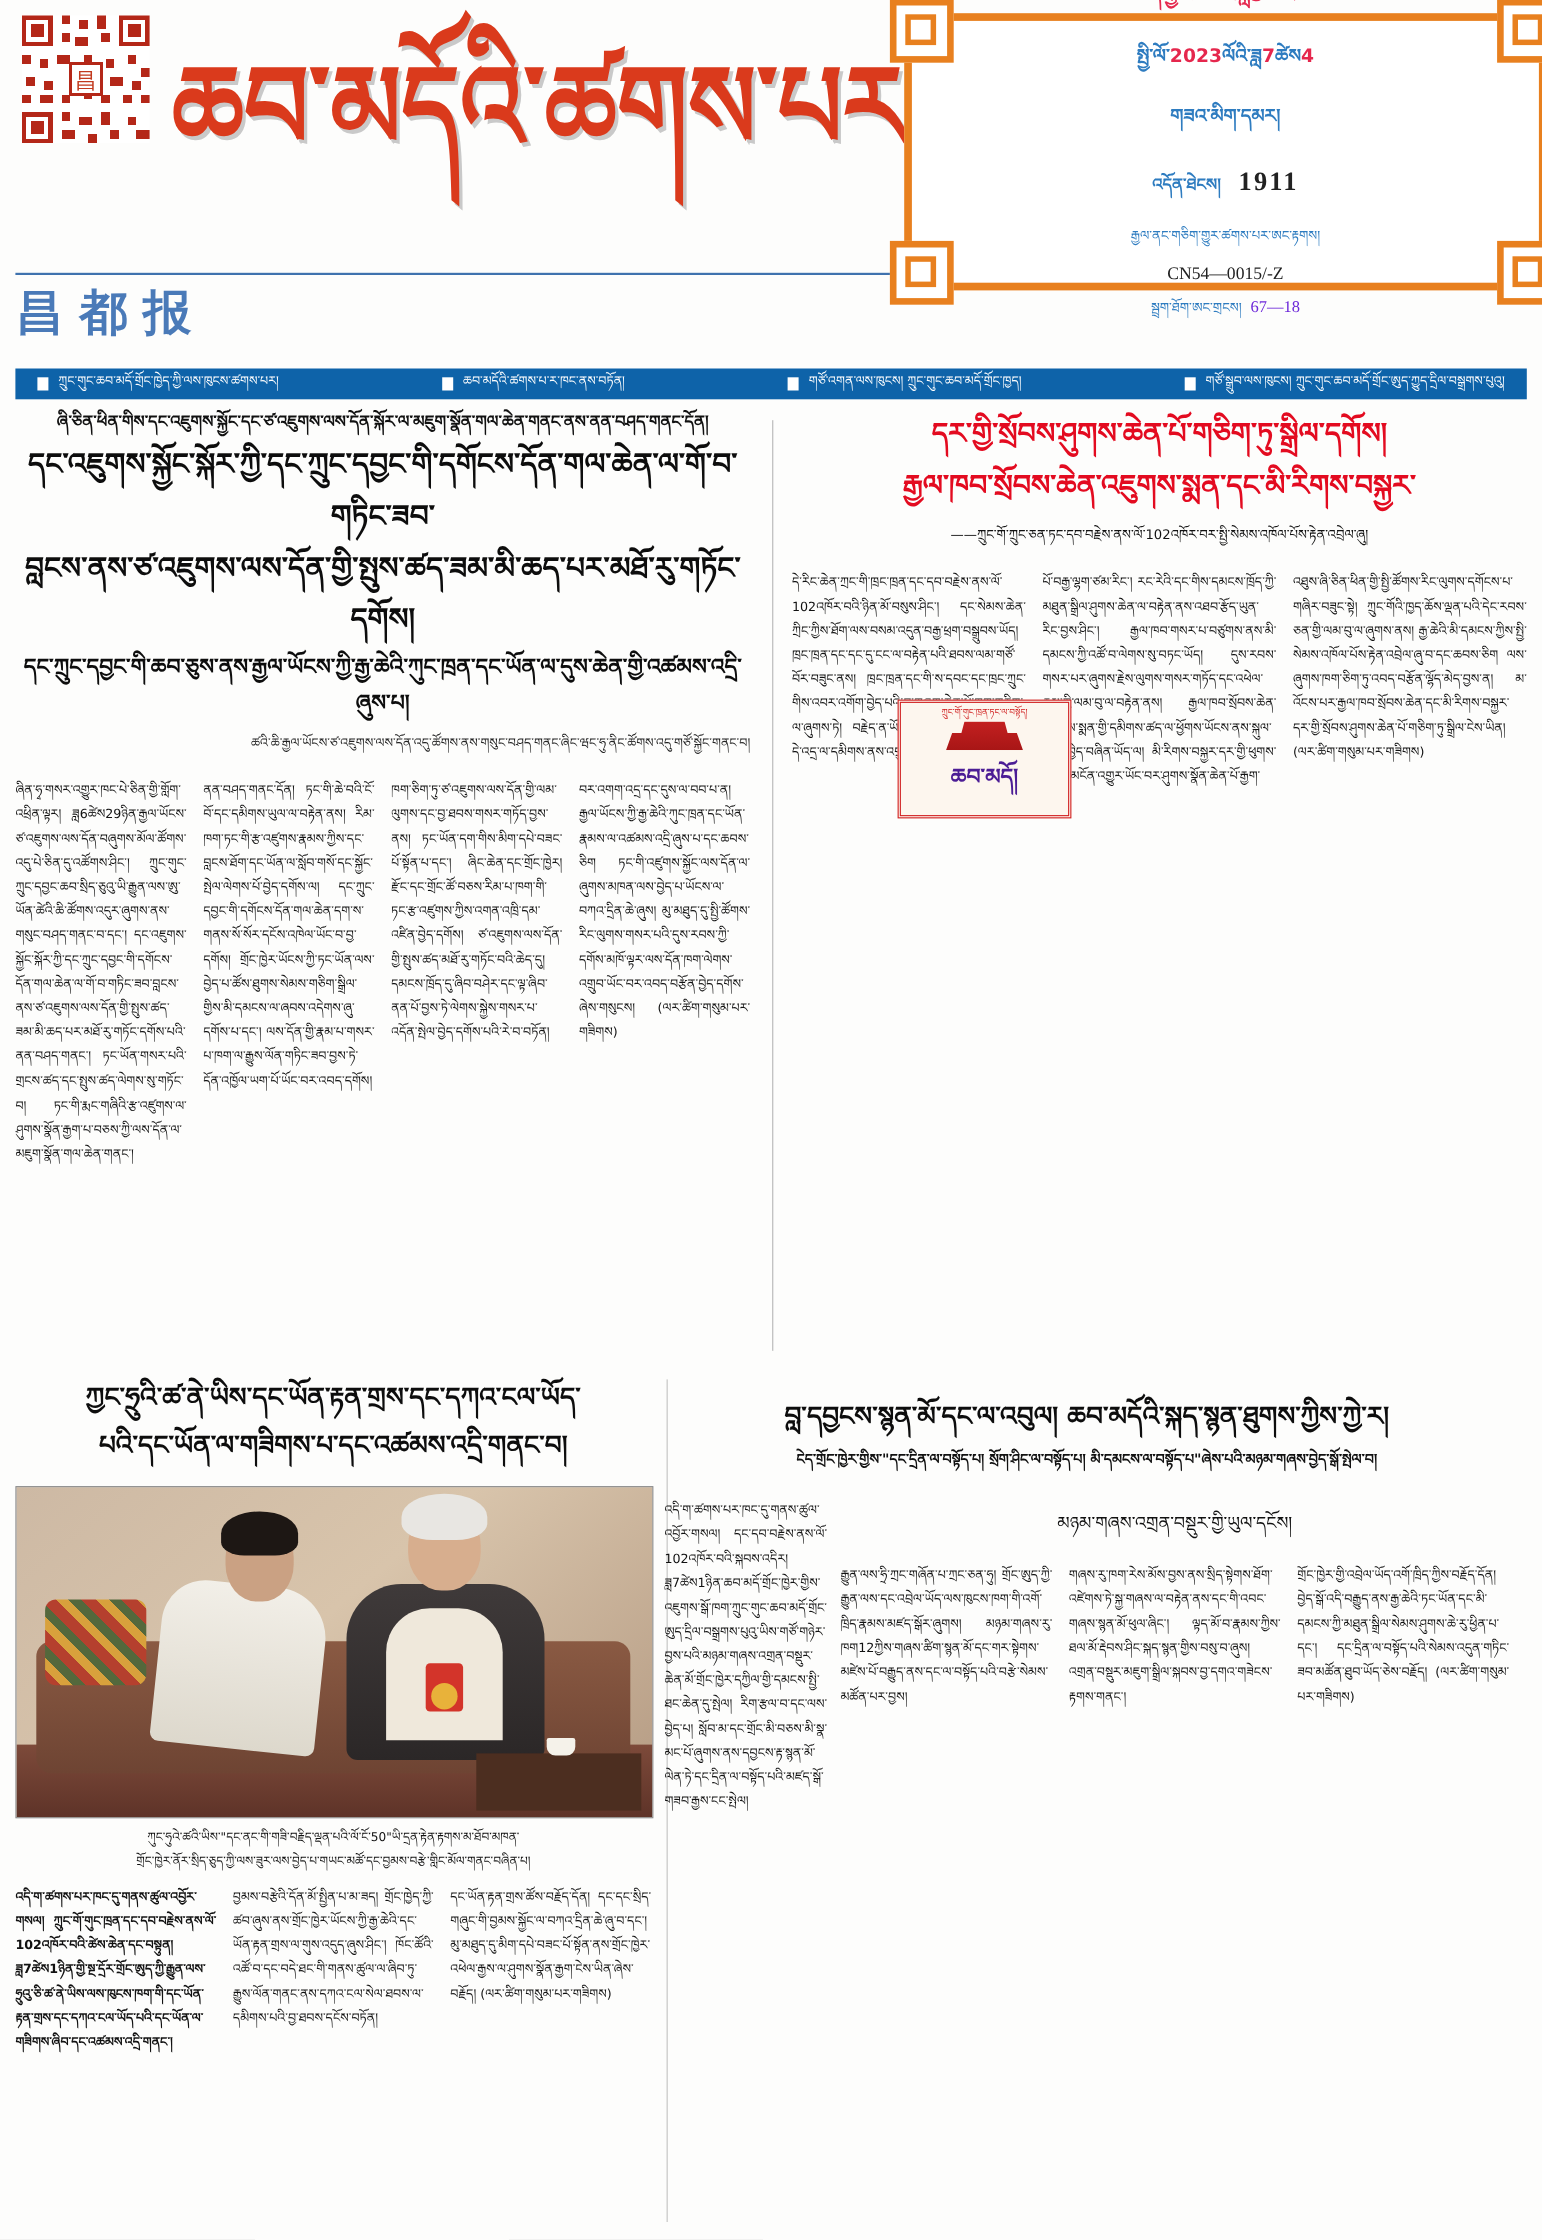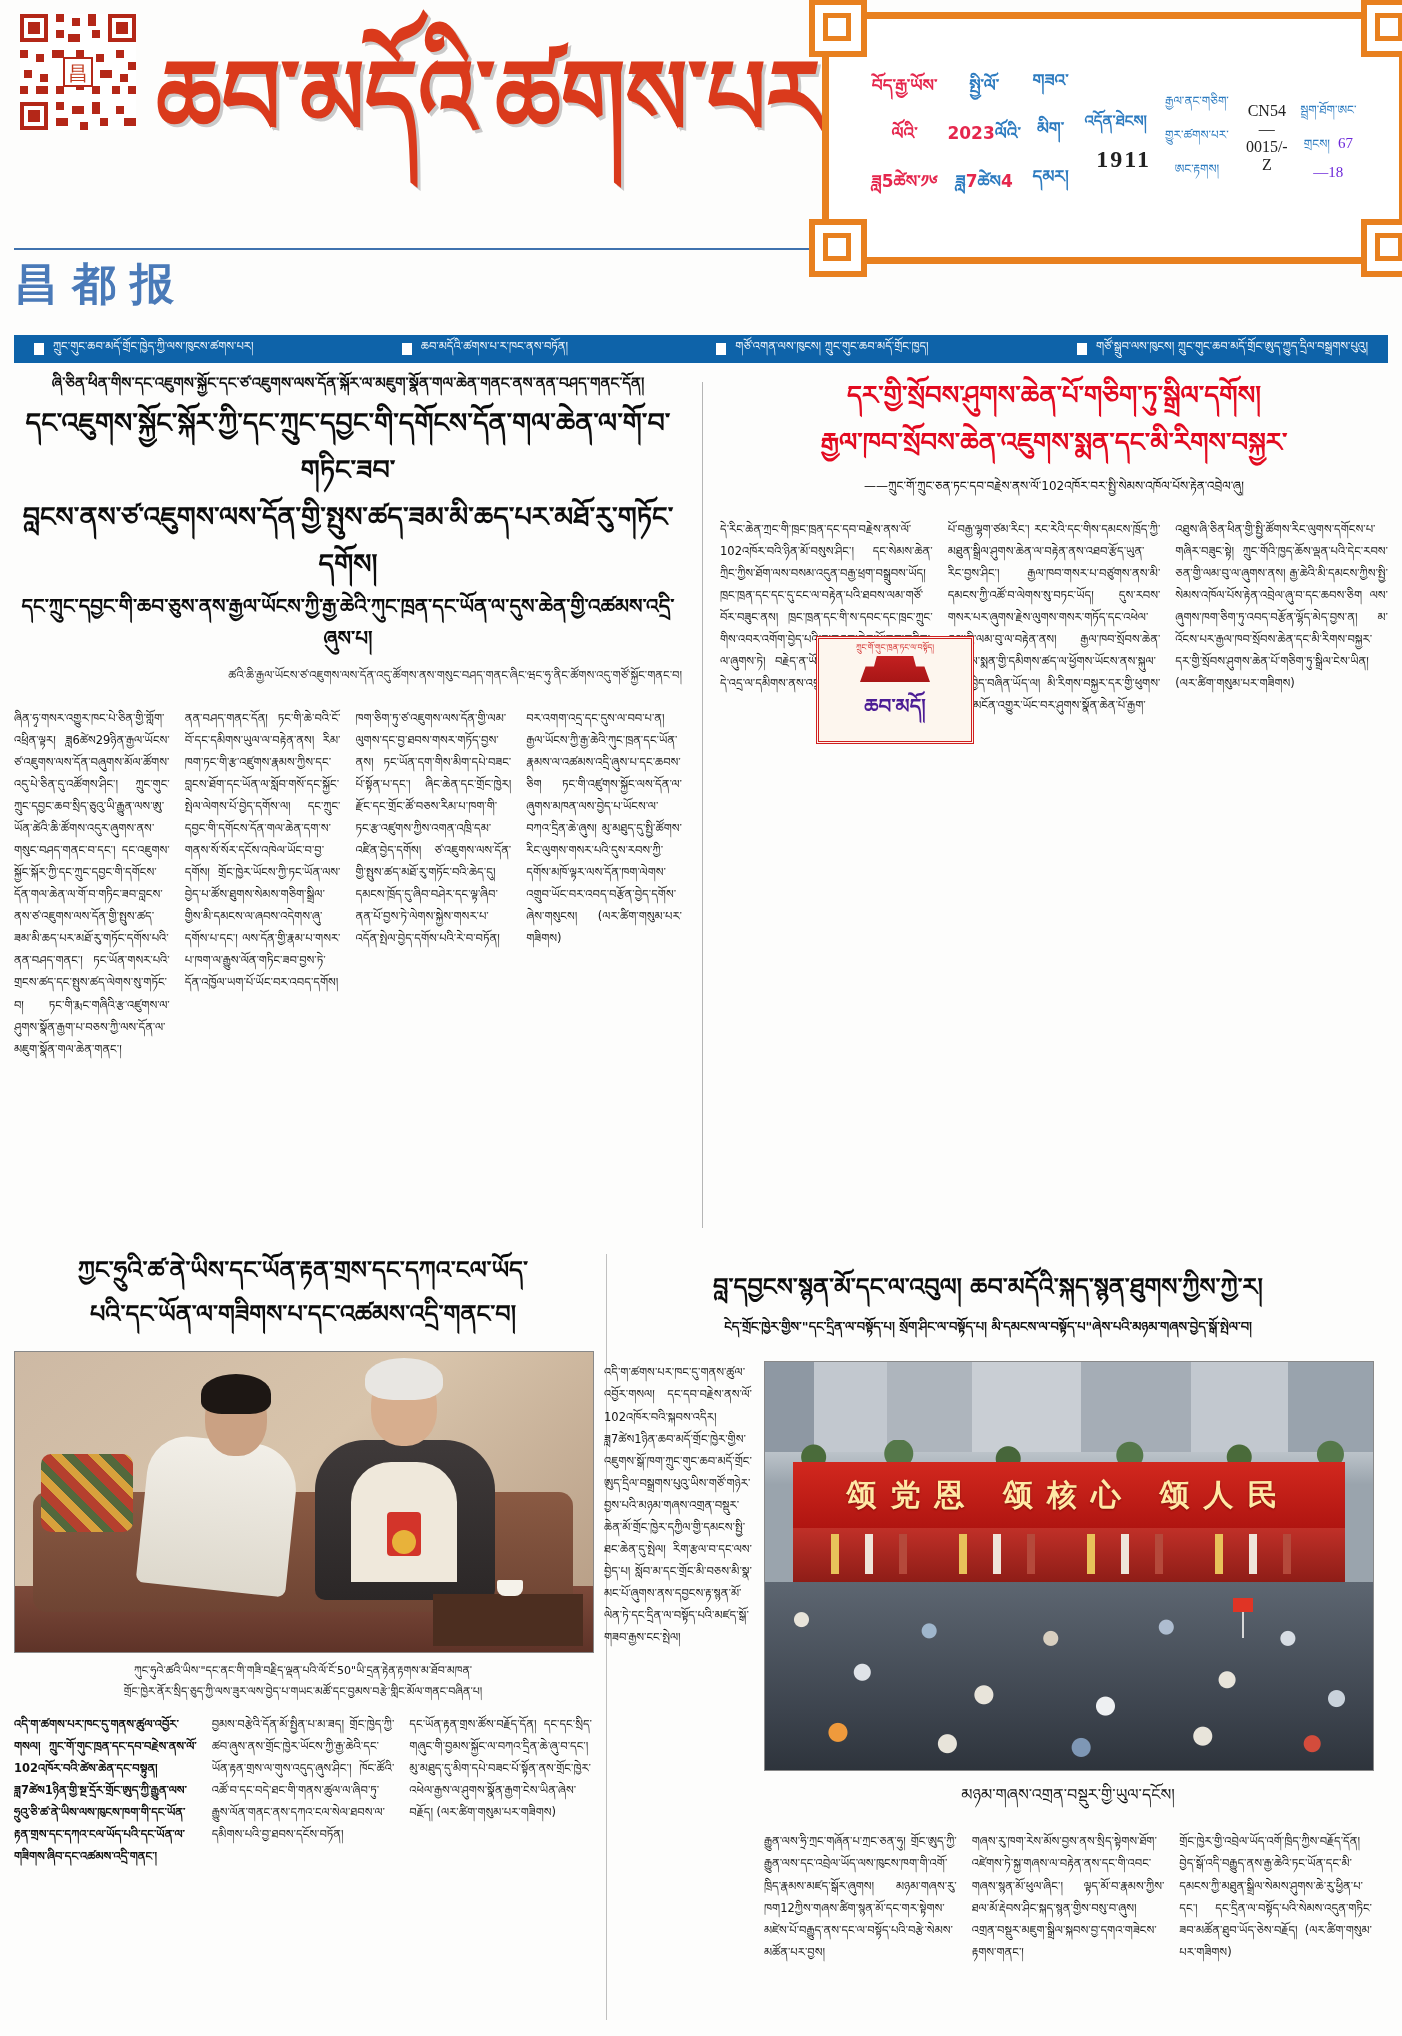--- a/index.html
+++ b/index.html
@@ -9,21 +9,21 @@
   .qr svg{width:100%;height:100%;}
   .masthead{position:absolute;left:185px;top:28px;width:630px;height:200px;display:flex;align-items:center;justify-content:center;}
   .masthead .tib{font-size:92px;font-weight:bold;color:#da3a1c;text-shadow:3px 3px 0 #c9c9c9;transform:scaleY(1.15);white-space:nowrap;}
   .blue-rule{position:absolute;left:14px;top:248px;width:800px;height:2px;background:#3f72ae;}
   .cn-title{position:absolute;left:14px;top:255px;width:230px;font-family:"Liberation Serif",serif;font-weight:bold;font-size:44px;color:#4a7ab8;letter-spacing:14px;}
   .infobox{position:absolute;left:822px;top:12px;width:570px;height:238px;border:7px solid #e8801f;background:#fff;}
   .infobox .knot{position:absolute;width:46px;height:46px;border:6px solid #e8801f;background:#fff;}
   .knot.tl{left:-20px;top:-20px;} .knot.tr{right:-20px;top:-20px;}
   .knot.bl{left:-20px;bottom:-20px;} .knot.br{right:-20px;bottom:-20px;}
   .knot::after{content:"";position:absolute;left:8px;top:8px;width:18px;height:18px;border:5px solid #e8801f;}
-  .infobox .inner{position:absolute;inset:0;display:flex;flex-direction:row;align-items:center;justify-content:center;gap:7px;padding:6px 40px;text-align:center;}
+  .infobox .inner{position:absolute;inset:0;display:flex;flex-direction:column;align-items:center;justify-content:center;gap:7px;padding:6px 40px;text-align:center;}
   .ib-l1{font-size:17px;color:#e5274d;font-weight:bold;}
   .ib-l2{font-size:17px;font-weight:bold;}
   .ib-l2 .b{color:#2e7cc0;} .ib-l2 .r{color:#e5274d;}
   .ib-l3{font-size:17px;color:#2e7cc0;font-weight:bold;margin-bottom:10px;}
   .ib-l4{font-size:15px;color:#2e7cc0;font-weight:bold;}
   .ib-l4 .num{font-family:"Liberation Serif",serif;color:#222;font-size:24px;font-weight:bold;margin-left:16px;letter-spacing:2px;}
   .ib-l5{font-size:12px;color:#2e7cc0;}
   .ib-l6{font-family:"Liberation Serif",serif;font-size:16px;color:#222;}
   .ib-l7{font-size:12px;color:#2e7cc0;}
   .ib-l7 .num{font-family:"Liberation Serif",serif;color:#6d28d9;font-size:15px;margin-left:8px;}
@@ -280,31 +280,20 @@
         <div class="col">དང་ཡོན་རྟན་གྲས་ཚོས་བརྗོད་དོན།  དང་དང་སྲིད་གཞུང་གི་བྱམས་སྐྱོང་ལ་བཀའ་དྲིན་ཆེ་ཞུ་བ་དང་།  མུ་མཐུད་དུ་མིག་དཔེ་བཟང་པོ་སྟོན་ནས་གྲོང་ཁྱེར་འཕེལ་རྒྱས་ལ་ཤུགས་སྣོན་རྒྱག་ངེས་ཡིན་ཞེས་བརྗོད།  (ལར་ཚིག་གསུམ་པར་གཟིགས)</div>
       </div>
     </div>
 
     <div class="br-art">
       <div class="br-title">བླ་དབྱངས་སྙན་མོ་དང་ལ་འབུལ།  ཆབ་མདོའི་སྐད་སྙན་ཐུགས་ཀྱིས་ཀྱེ་ར།</div>
       <div class="br-sub">ངེད་གྲོང་ཁྱེར་གྱིས་"དང་དྲིན་ལ་བསྟོད་པ།  སྲོག་ཤིང་ལ་བསྟོད་པ།  མི་དམངས་ལ་བསྟོད་པ"ཞེས་པའི་མཉམ་གཞས་བྱེད་སྒོ་སྤེལ་བ།</div>
       <div class="br-mid">
         <div class="br-sidecol">འདི་ག་ཚགས་པར་ཁང་དུ་གནས་ཚུལ་འབྱོར་གསལ།  དང་དབ་བརྗེས་ནས་ལོ་102འཁོར་བའི་སྐབས་འདིར།  ཟླ7ཚེས1ཉིན་ཆབ་མདོ་གྲོང་ཁྱེར་གྱིས་འཇུགས་སྒོ་ཁག་ཀྲུང་གུང་ཆབ་མདོ་གྲོང་ཨུད་དྲིལ་བསྒྲགས་པུའུ་ཡིས་གཙོ་གཉེར་བྱས་པའི་མཉམ་གཞས་འགྲན་བསྡུར་ཆེན་མོ་གྲོང་ཁྱེར་དཀྱིལ་གྱི་དམངས་སྤྱི་ཐང་ཆེན་དུ་སྤེལ།  རིག་རྩལ་བ་དང་ལས་བྱེད་པ།  སློབ་མ་དང་གྲོང་མི་བཅས་མི་སྣ་མང་པོ་ཞུགས་ནས་དབྱངས་རྟ་སྙན་མོ་ལེན་ཏེ་དང་དྲིན་ལ་བསྟོད་པའི་མཛད་སྒོ་གཟབ་རྒྱས་ངང་སྤེལ།</div>
         <div class="br-right">
-          <div class="photo-right">
-            <div class="pr-bldg"></div>
-            <div class="pr-trees"></div>
-            <div class="pr-banner">
-                <span>颂党恩 颂核心 颂人民</span>
-              </div>
-            <div class="pr-stage"></div>
-            <div class="pr-dancers"></div>
-            <div class="pr-crowd"></div>
-            <div class="pr-flag"></div>
-          </div>
           <div class="br-caption">མཉམ་གཞས་འགྲན་བསྡུར་གྱི་ཡུལ་དངོས།</div>
           <div class="cols br-cols">
             <div class="col">རྒྱུན་ལས་ཧྲི་ཀྲང་གཞོན་པ་ཀྲང་ཅན་ཧུ།  གྲོང་ཨུད་ཀྱི་རྒྱུན་ལས་དང་འབྲེལ་ཡོད་ལས་ཁུངས་ཁག་གི་འགོ་ཁྲིད་རྣམས་མཛད་སྒོར་ཞུགས།  མཉམ་གཞས་རུ་ཁག12ཀྱིས་གཞས་ཚིག་སྙན་མོ་དང་གར་སྟེགས་མཛེས་པོ་བརྒྱུད་ནས་དང་ལ་བསྟོད་པའི་བརྩེ་སེམས་མཚོན་པར་བྱས།</div>
             <div class="col">གཞས་རུ་ཁག་རེས་མོས་བྱས་ནས་སྲིད་སྟེགས་ཐོག་འཛེགས་ཏེ་སྐྱ་གཞས་ལ་བརྟེན་ནས་དང་གི་འབང་གཞས་སྙན་མོ་ཕུལ་ཞིང་།  ལྟད་མོ་བ་རྣམས་ཀྱིས་ཐལ་མོ་རྡེབས་ཤིང་སྐད་སྙན་གྱིས་བསུ་བ་ཞུས།  འགྲན་བསྡུར་མཇུག་སྒྲིལ་སྐབས་བྱ་དགའ་གཟེངས་རྟགས་གནང་།</div>
             <div class="col">གྲོང་ཁྱེར་གྱི་འབྲེལ་ཡོད་འགོ་ཁྲིད་ཀྱིས་བརྗོད་དོན།  བྱེད་སྒོ་འདི་བརྒྱུད་ནས་རྒྱ་ཆེའི་ཏང་ཡོན་དང་མི་དམངས་ཀྱི་མཐུན་སྒྲིལ་སེམས་ཤུགས་ཆེ་རུ་ཕྱིན་པ་དང་།  དང་དྲིན་ལ་བསྟོད་པའི་སེམས་འདུན་གཏིང་ཟབ་མཚོན་ཐུབ་ཡོད་ཅེས་བརྗོད།  (ལར་ཚིག་གསུམ་པར་གཟིགས)</div>
           </div>
         </div>
       </div>
     </div>
   </div>

